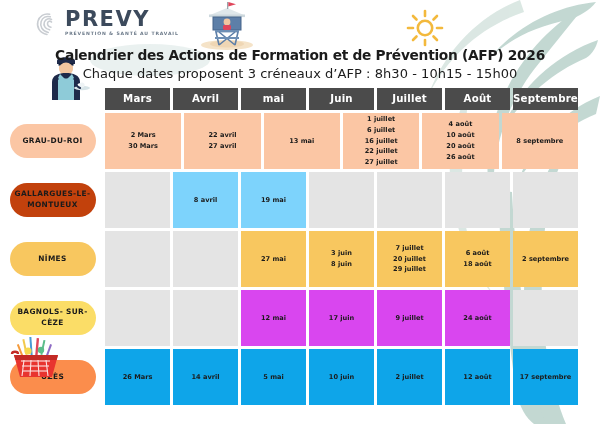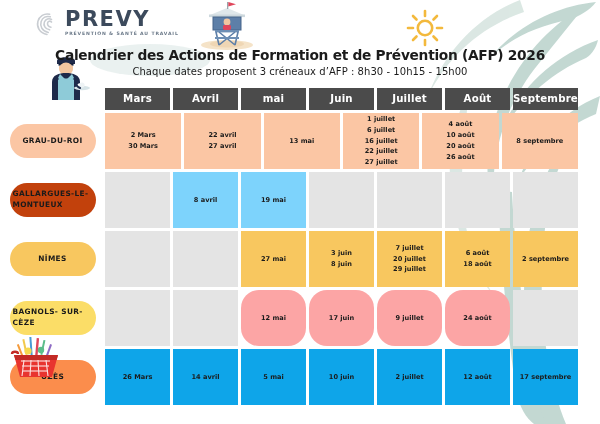--- a/index.html
+++ b/index.html
@@ -26,57 +26,57 @@
   .sun{position:absolute;left:405px;top:8px;}
 
   .title{
     position:absolute;left:0;right:0;top:47px;text-align:center;
     font-family:"DejaVu Sans","Liberation Sans",sans-serif;
     font-size:14.2px;font-weight:bold;color:#1b1b1b;letter-spacing:-.3px;
     transform:scaleX(.97);
   }
   .subtitle{
     position:absolute;left:0;right:0;top:66px;text-align:center;
-    font-size:10px;color:#1b1b1b;letter-spacing:.05px;
+    font-size:13px;color:#1b1b1b;letter-spacing:.05px;
   }
 
   
   .waiter{position:absolute;left:40px;top:52px;z-index:1;}
   .basket{position:absolute;left:8px;top:335px;z-index:3;}
 
   
   .grid{position:absolute;left:0;top:88px;z-index:2;width:600px;}
   .row{display:flex;align-items:stretch;}
   .rowlabel{
     width:105px;min-width:105px;display:flex;align-items:center;justify-content:center;
     position:relative;
   }
   .pill{
     width:86px;min-height:34px;border-radius:17px;
-    display:flex;align-items:center;justify-content:center;
+    display:flex;align-items:center;justify-content:center;text-align:center;
     font-size:7.4px;font-weight:bold;color:#1b1b1b;letter-spacing:.35px;
     line-height:1.45;padding:4px 3px;box-sizing:border-box;
   }
   .cells{display:flex;gap:3px;flex:1;padding-right:22px;}
   .cell{
     flex:1;display:flex;flex-direction:column;align-items:center;justify-content:center;
     text-align:center;font-size:6.6px;font-weight:bold;color:#1b1b1b;line-height:1.65;
     box-sizing:border-box;
   }
   .head-cell{
     background:#4b4b4b;color:#ffffff;font-size:10.2px;font-weight:bold;
     height:22px;letter-spacing:.2px;
   }
   .head-row .rowlabel{height:22px;}
   .empty{background:#e4e4e4;}
   .body-row .cell{min-height:56px;}
   .r1 .cells .cell.on{background:#FBC6A4;}
   .r2 .cells .cell.on{background:#7dd3fc;}
   .r3 .cells .cell.on{background:#F8C75F;}
-  .r4 .cells .cell.on{background:#fca5a5;border-radius:18px;}
+  .r4 .cells .cell.on{background:#d946ef;}
   .r5 .cells .cell.on{background:#0ea5e9;}
   .gaprow{height:3px;}
 </style>
 </head>
 <body>
 
 <svg id="bg-decor" width="600" height="424" viewBox="0 0 600 424">
   <g fill="#b9d2cb" opacity="0.85">
     <path d="M585 6 C 540 30 505 78 492 128 C 484 160 487 196 497 224 C 486 170 500 110 540 62 C 556 42 572 22 585 6 Z"></path>
     <path d="M596 2 C 556 6 516 26 490 58 C 508 40 536 26 568 20 C 580 16 590 10 596 2 Z"></path>

